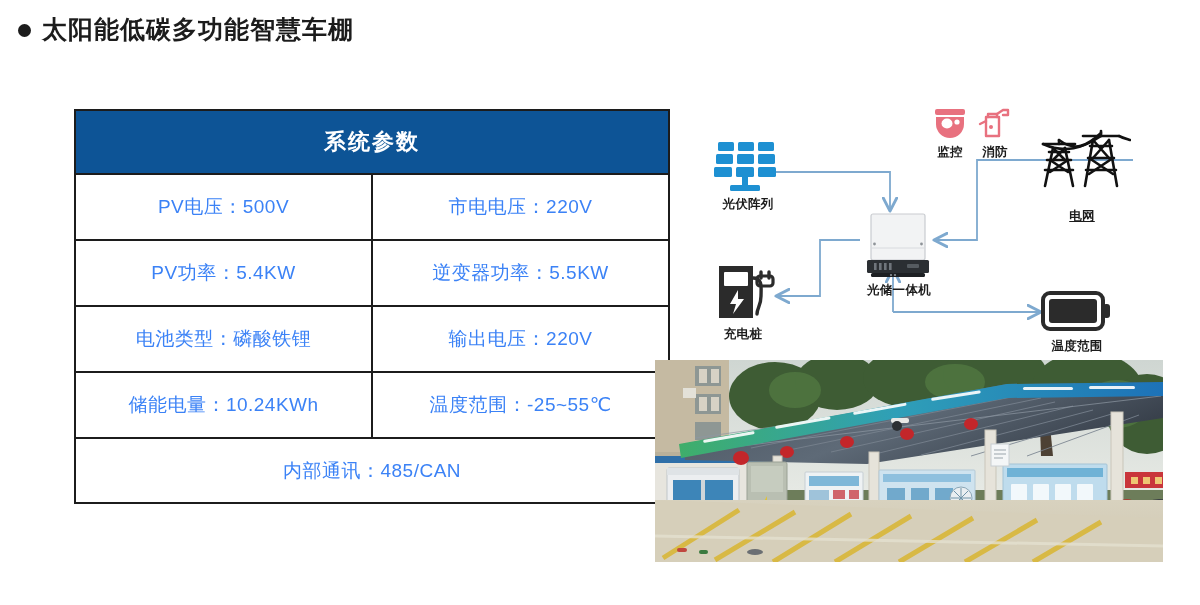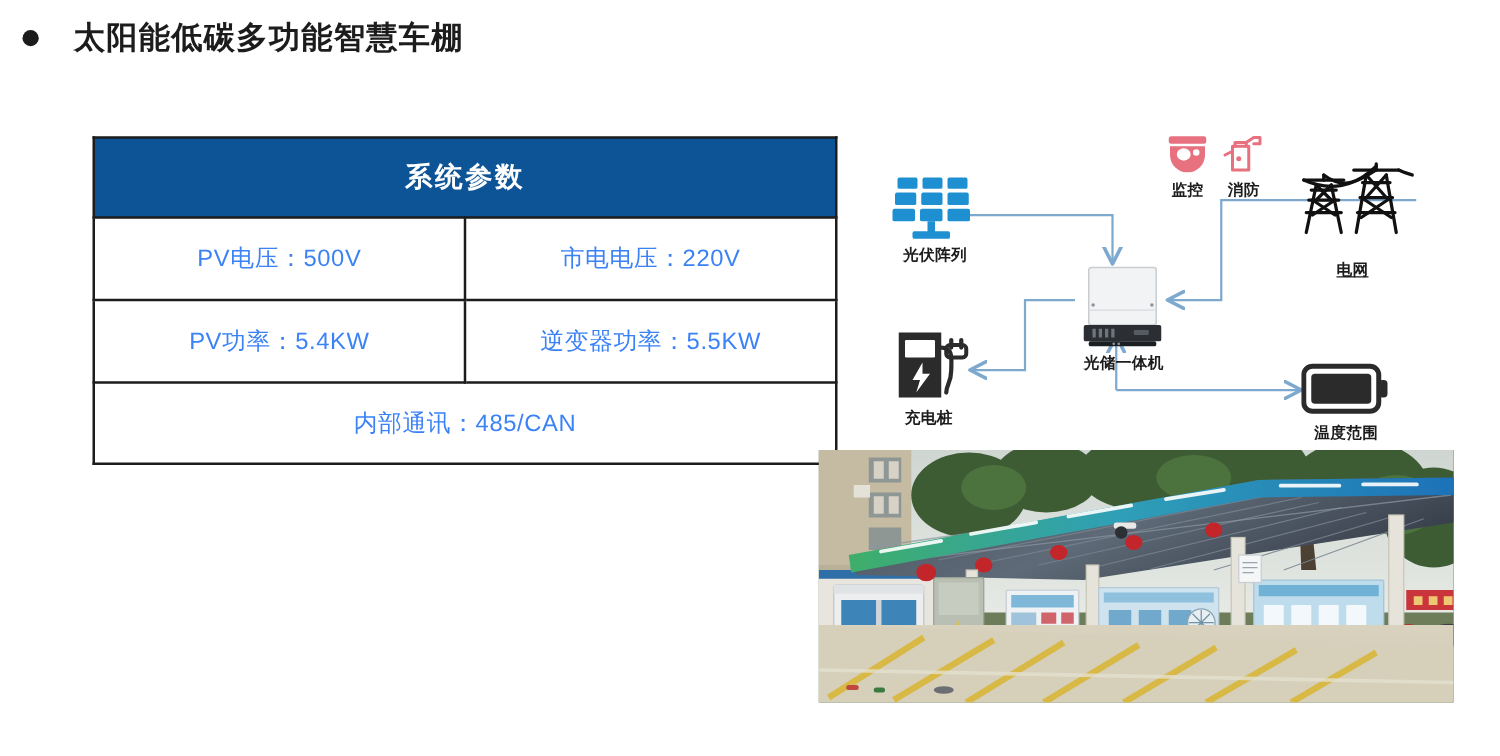--- a/index.html
+++ b/index.html
@@ -16,21 +16,21 @@
     color: #1a1a1a;
   }
 
   
   .page-title {
     position: absolute;
     left: 18px;
     top: 13px;
     display: flex;
     align-items: center;
-    gap: 28px;
+    gap: 11px;
     font-family: Liberation Mono, monospace;
   }
   .title-bullet {
     width: 13px;
     height: 13px;
     border-radius: 50%;
     background: #1c1c1c;
     flex: 0 0 auto;
     margin-top: 2px;
   }
@@ -124,20 +124,28 @@
     </tr>
   </thead>
   <tbody>
     <tr>
       <td>PV电压：500V</td>
       <td>市电电压：220V</td>
     </tr>
     <tr>
       <td>PV功率：5.4KW</td>
       <td>逆变器功率：5.5KW</td>
+    </tr>
+    <tr>
+      <td>电池类型：磷酸铁锂</td>
+      <td>输出电压：220V</td>
+    </tr>
+    <tr>
+      <td>储能电量：10.24KWh</td>
+      <td>温度范围：-25~55℃</td>
     </tr>
     <tr class="full-row">
       <td colspan="2">内部通讯：485/CAN</td>
     </tr>
   </tbody>
 </table>
 
 <div class="diagram">
 
   <svg width="510" height="250" style="position:absolute;left:0;top:0;">

